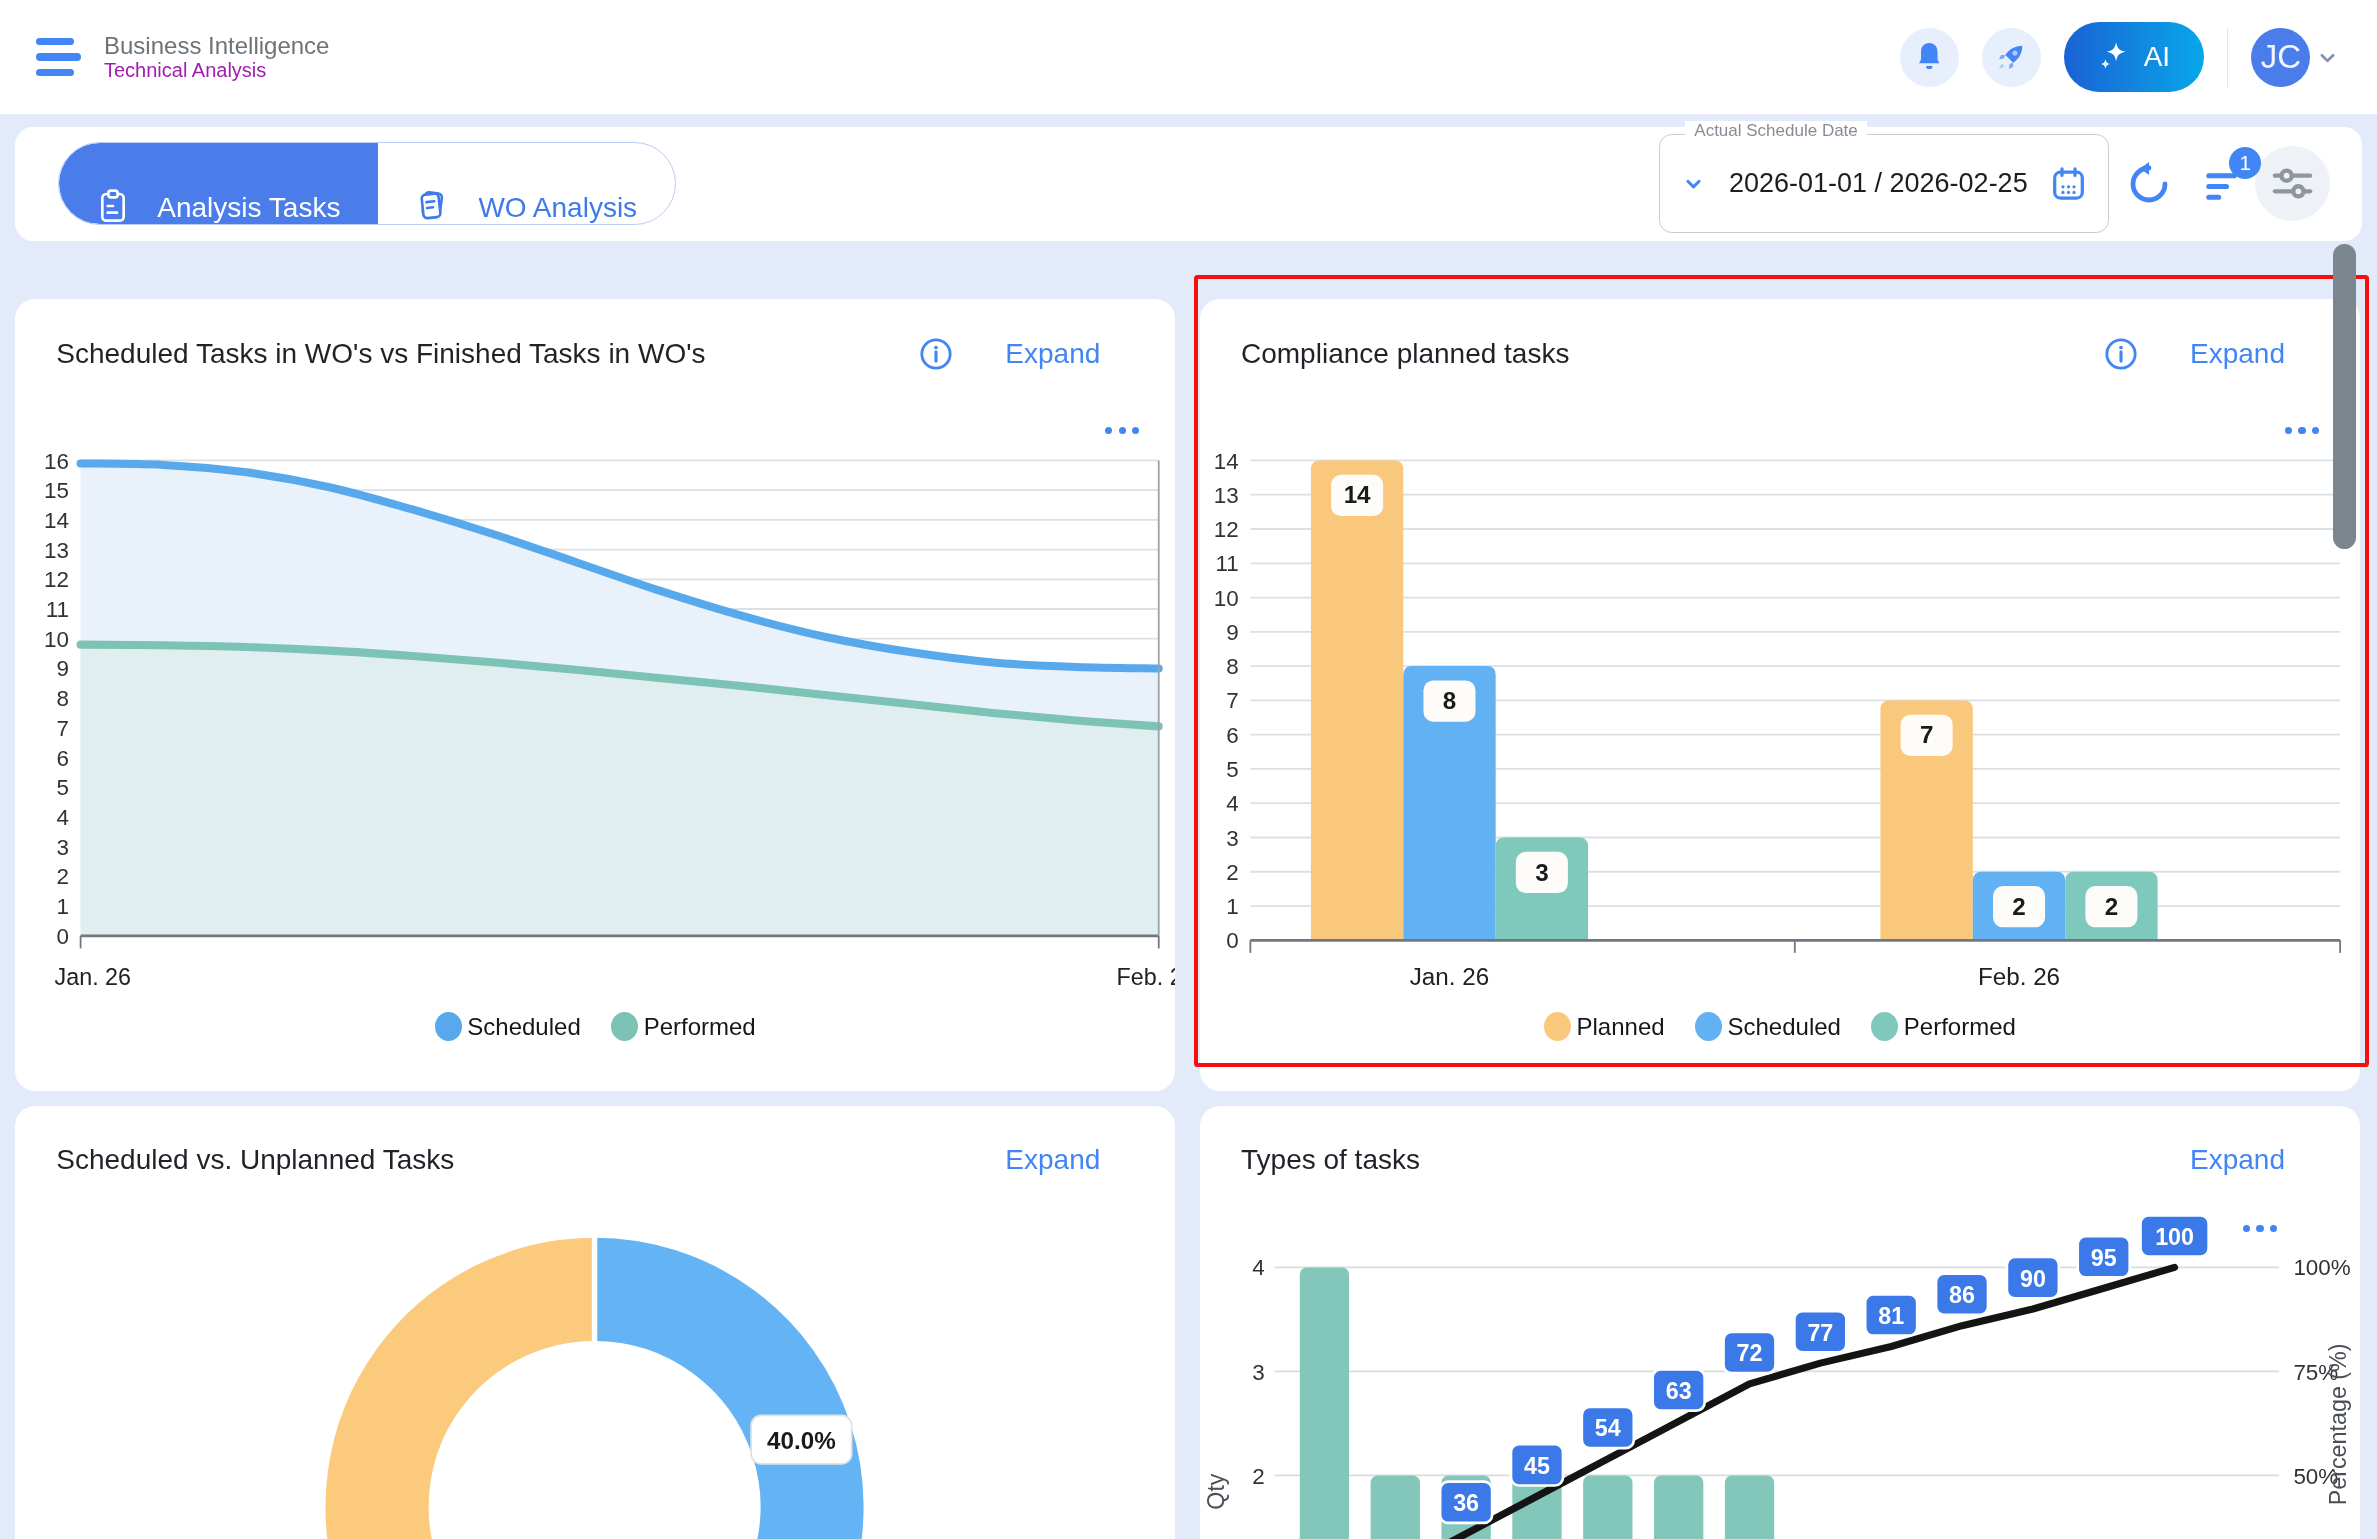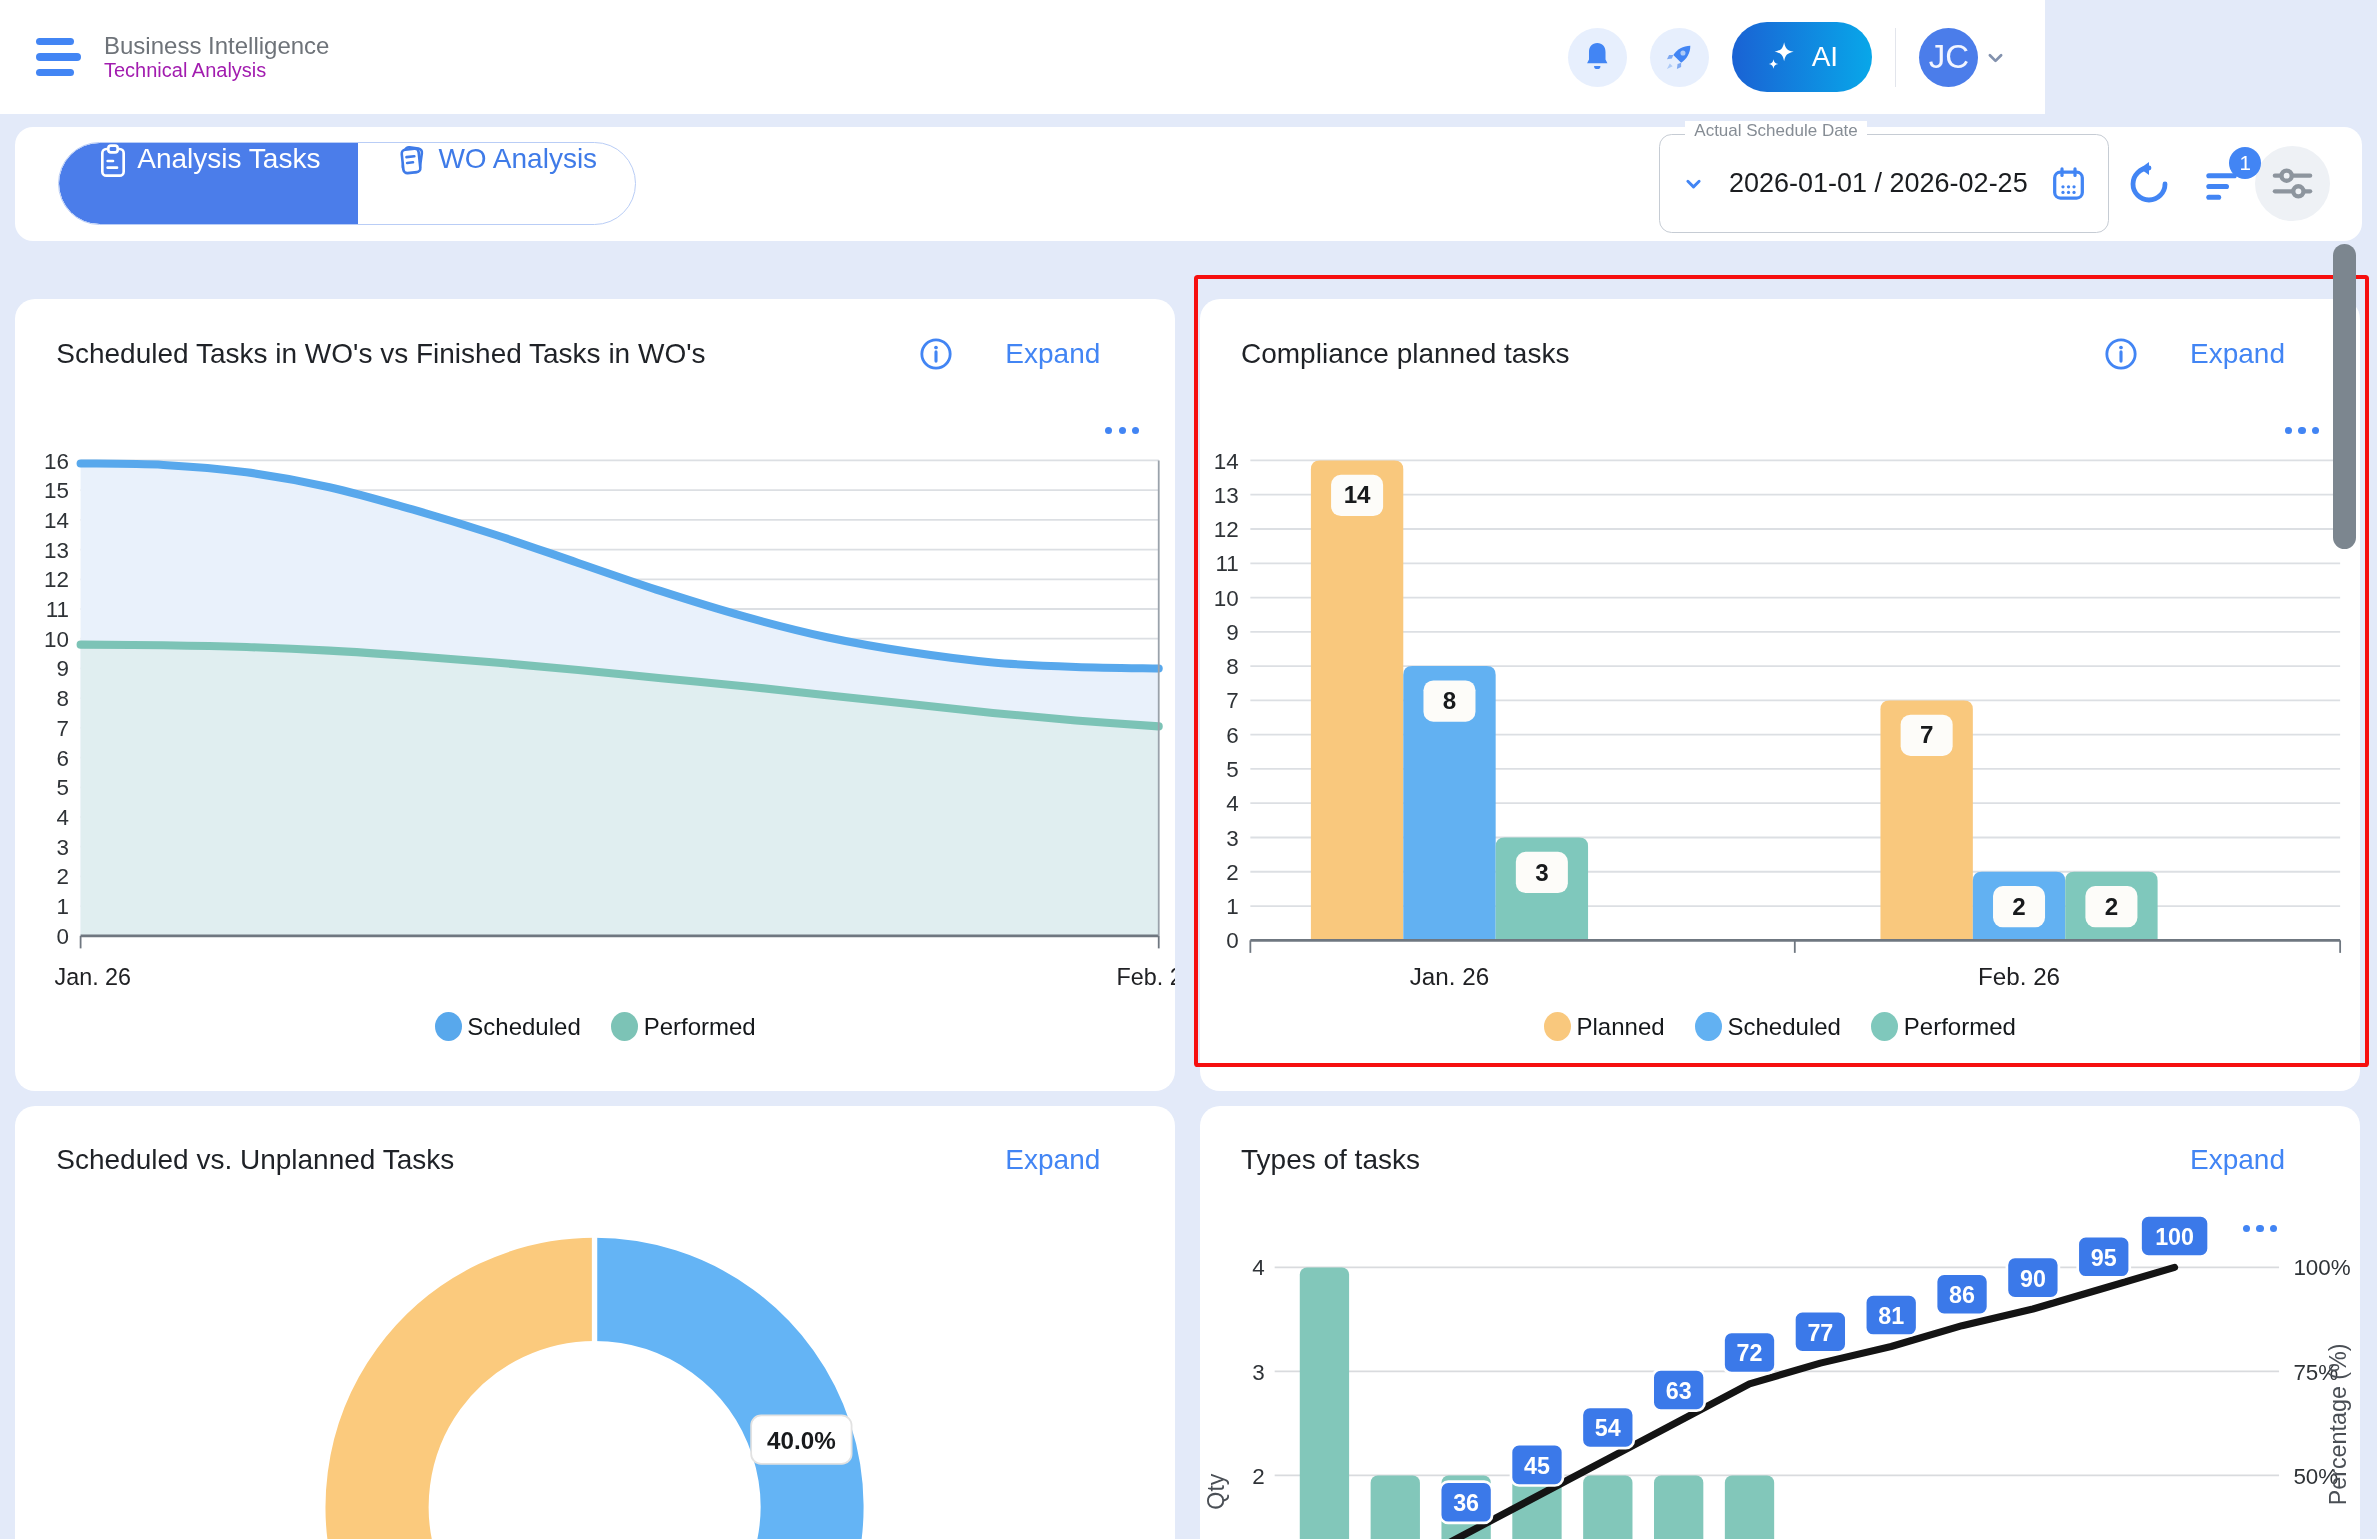--- a/index.html
+++ b/index.html
@@ -1,21 +1,21 @@
 <!DOCTYPE html>
 <html style="font-size:14.4px"><head>
 <meta charset="utf-8">
 <style>
   html,body{margin:0;padding:0;background:#c9d4ea;}
   *{box-sizing:border-box;}
   #app{position:relative;width:2377px;height:1540px;overflow:hidden;
        background:#e3eaf9;font-family:"Liberation Sans",sans-serif;}
 
   
-  .header{position:absolute;left:0;top:0;width:2045px;height:114px;background:#ffffff;
+  .header{position:absolute;left:0;top:0;width:2377px;height:114px;background:#ffffff;
           display:flex;align-items:center;justify-content:space-between;padding:0 36px;}
   .h-left{display:flex;align-items:center;gap:23px;}
   .burger{display:flex;flex-direction:column;gap:8px;cursor:pointer;}
   .burger span{display:block;height:7.2px;border-radius:4.5px;background:#4285f4;}
   .burger .b1{width:38px}.burger .b2{width:45px}.burger .b3{width:38px}
   .h-titles{display:flex;flex-direction:column;line-height:1.15;}
   .h-sub{font-size:24px;color:#6e7379;}
   .h-main{font-size:20px;color:#a21caf;}
   .h-right{display:flex;align-items:center;gap:23px;}
   .icon-circle{width:59px;height:59px;border-radius:50%;background:#e7effd;
@@ -25,21 +25,21 @@
            font-size:28px;cursor:pointer;padding:0 27px;}
   .h-divider{width:1.8px;height:59px;background:#e2e5ec;}
   .avatar{width:59px;height:59px;border-radius:50%;background:#4b7dea;color:#f2f5ff;
           display:flex;align-items:center;justify-content:center;font-size:33px;cursor:pointer;}
   .chev{margin-left:3.6px;cursor:pointer;display:flex;}
 
   
   .strip{position:absolute;left:15.3px;top:127px;width:2347px;height:114px;background:#ffffff;border-radius:18px;}
   .tabs{position:absolute;left:43px;top:15.3px;height:83px;display:flex;border:1.8px solid #b9cdf6;
         border-radius:42px;overflow:hidden;background:#fff;}
-  .tab{display:flex;align-items:flex-start;justify-content:center;gap:8px;padding:0 38px;font-size:28px;cursor:pointer;}
+  .tab{display:flex;align-items:flex-end;justify-content:center;gap:28px;padding:0 38px;font-size:28px;cursor:pointer;}
   .tab.active{background:#4b7dea;color:#fff;border-radius:42px 0 0 42px;}
   .tab.inactive{color:#3f7be8;}
   .fieldset{position:absolute;left:1644px;top:7.2px;width:450px;height:99px;border:1.8px solid #c6ccd4;
             border-radius:12.6px;display:flex;align-items:center;padding:0 20px;}
   .fs-legend{position:absolute;top:-14.4px;left:25px;background:#fff;padding:0 9px;font-size:17px;color:#868d95;}
   .fs-value{flex:1;text-align:center;font-size:27px;color:#1b1d20;}
   .tool-btn{position:absolute;display:flex;align-items:center;justify-content:center;cursor:pointer;}
   .badge{position:absolute;left:2214px;top:20px;width:32px;height:32px;border-radius:50%;background:#4285f4;
          color:#fff;font-size:20.6px;display:flex;align-items:center;justify-content:center;z-index:2;}
   .tune-circle{position:absolute;left:2240px;top:19px;width:75px;height:75px;border-radius:50%;background:#eef1f5;

